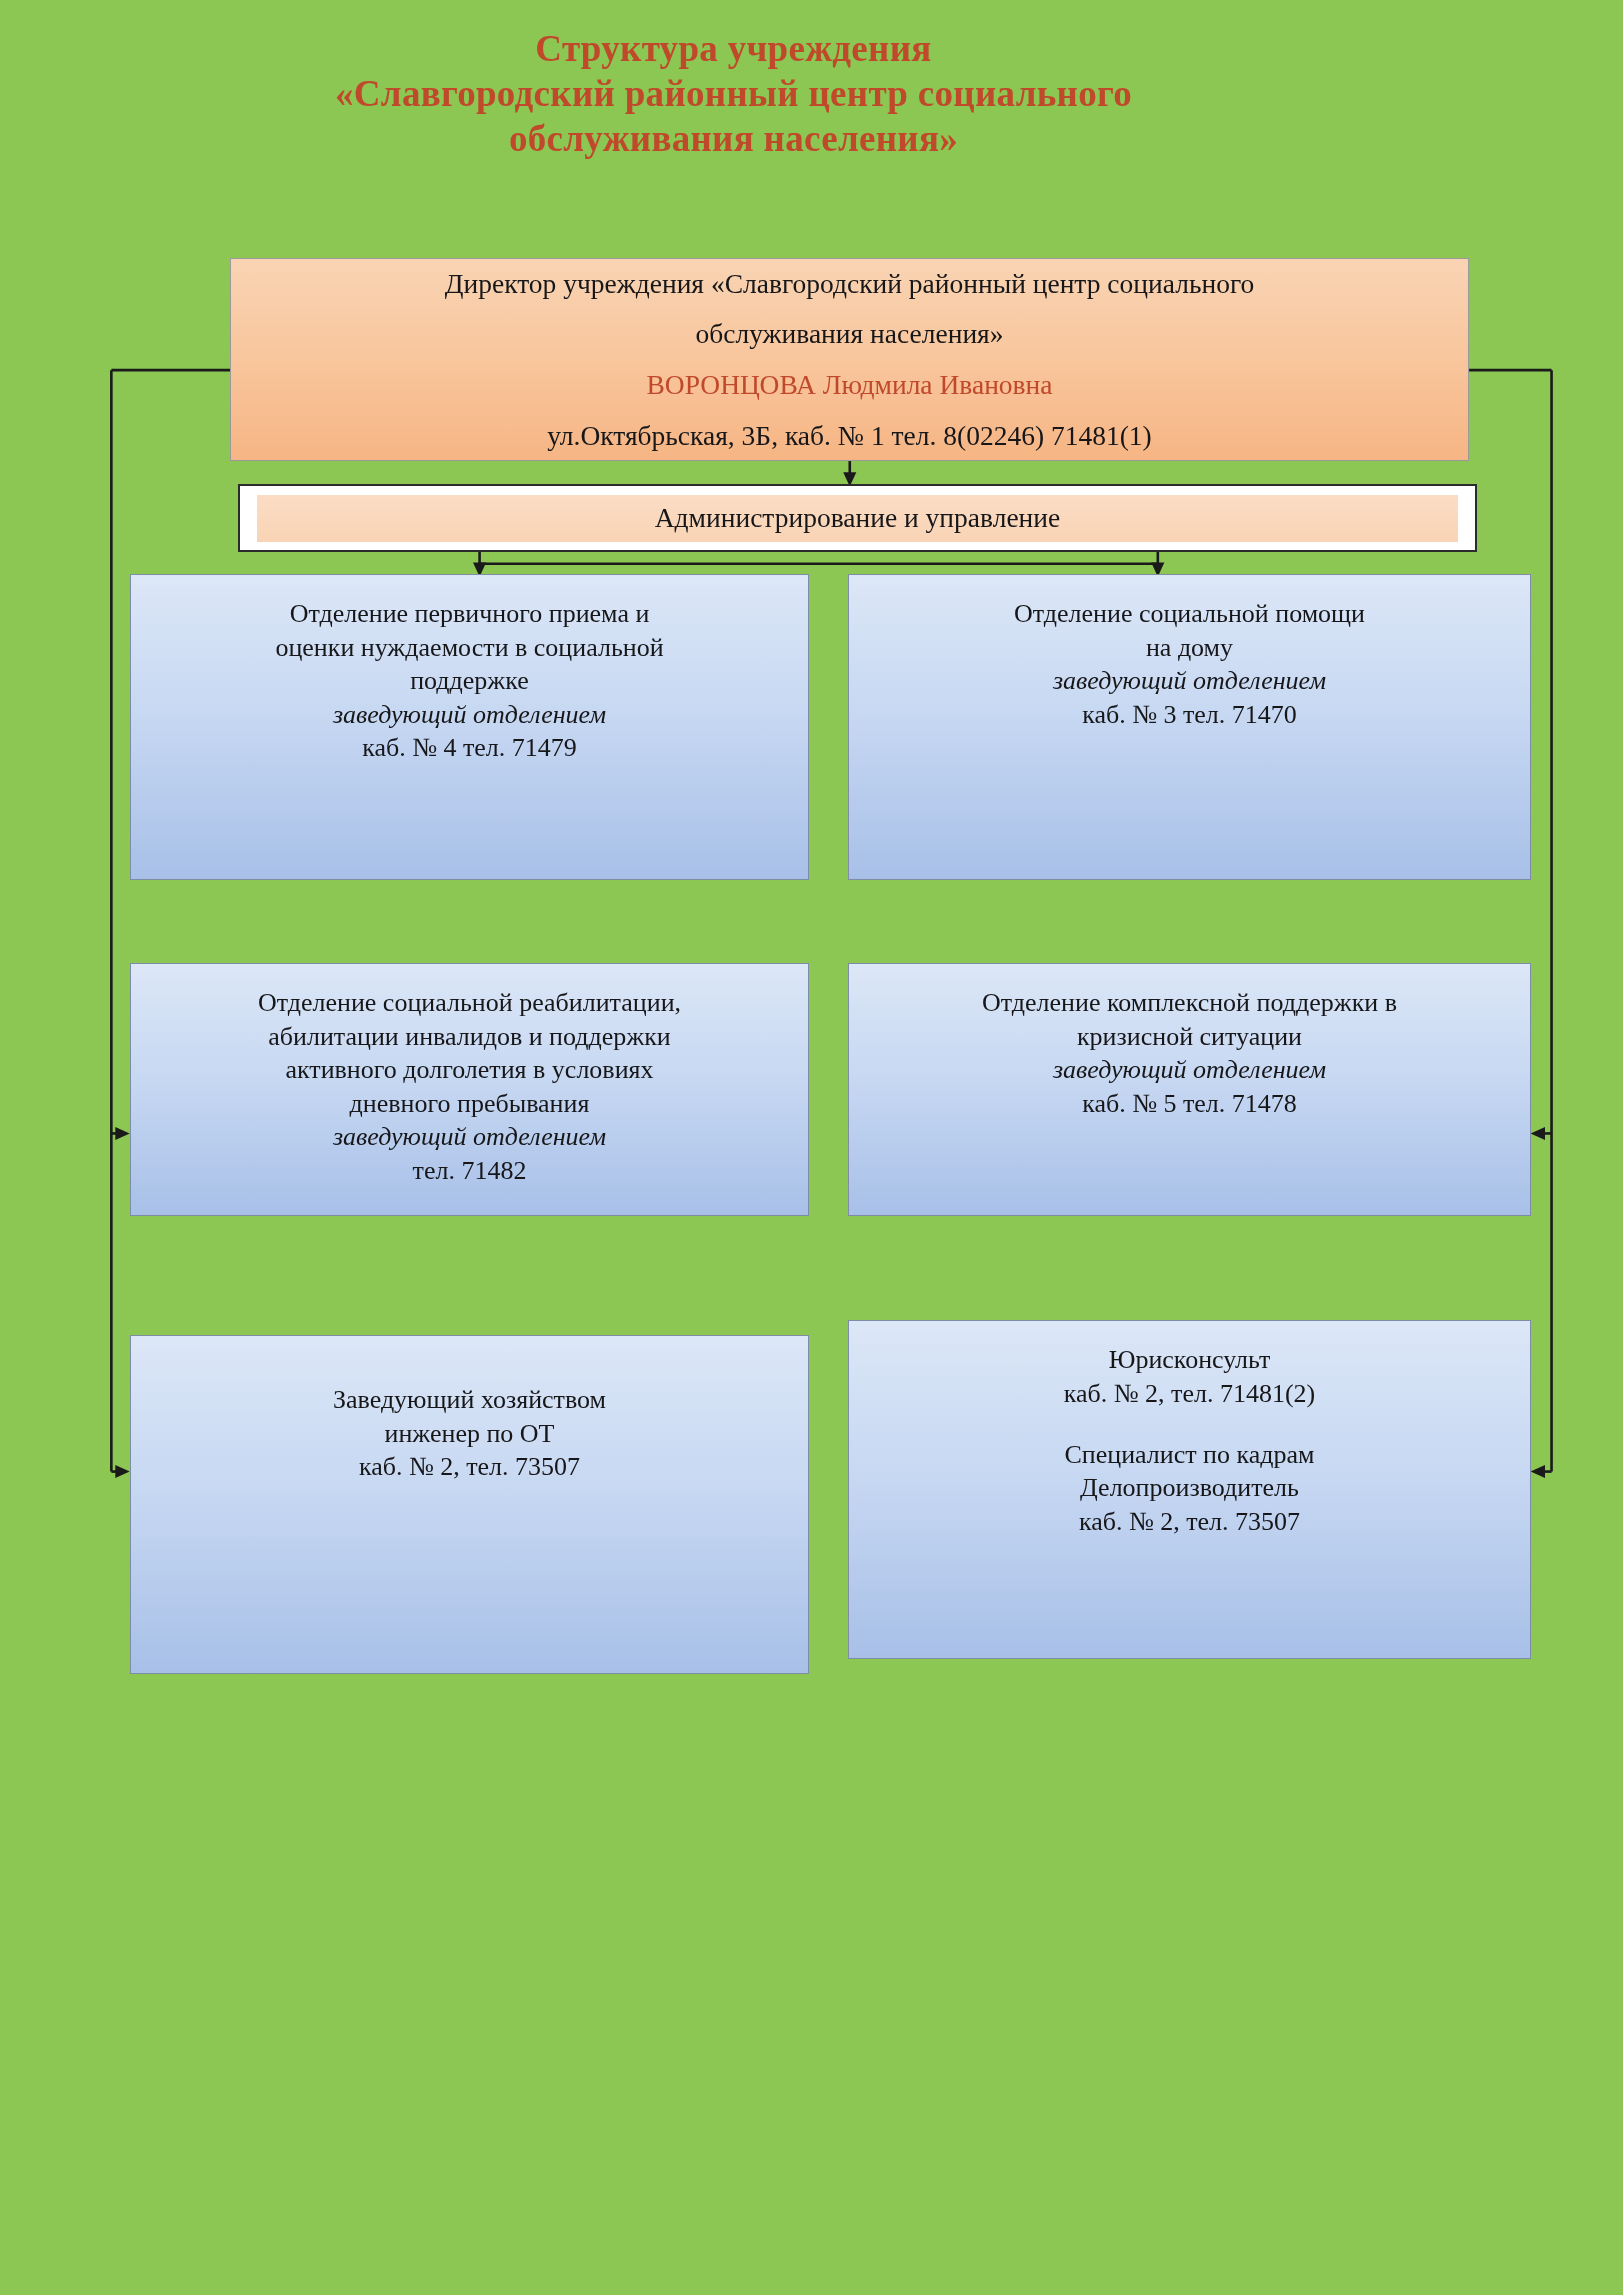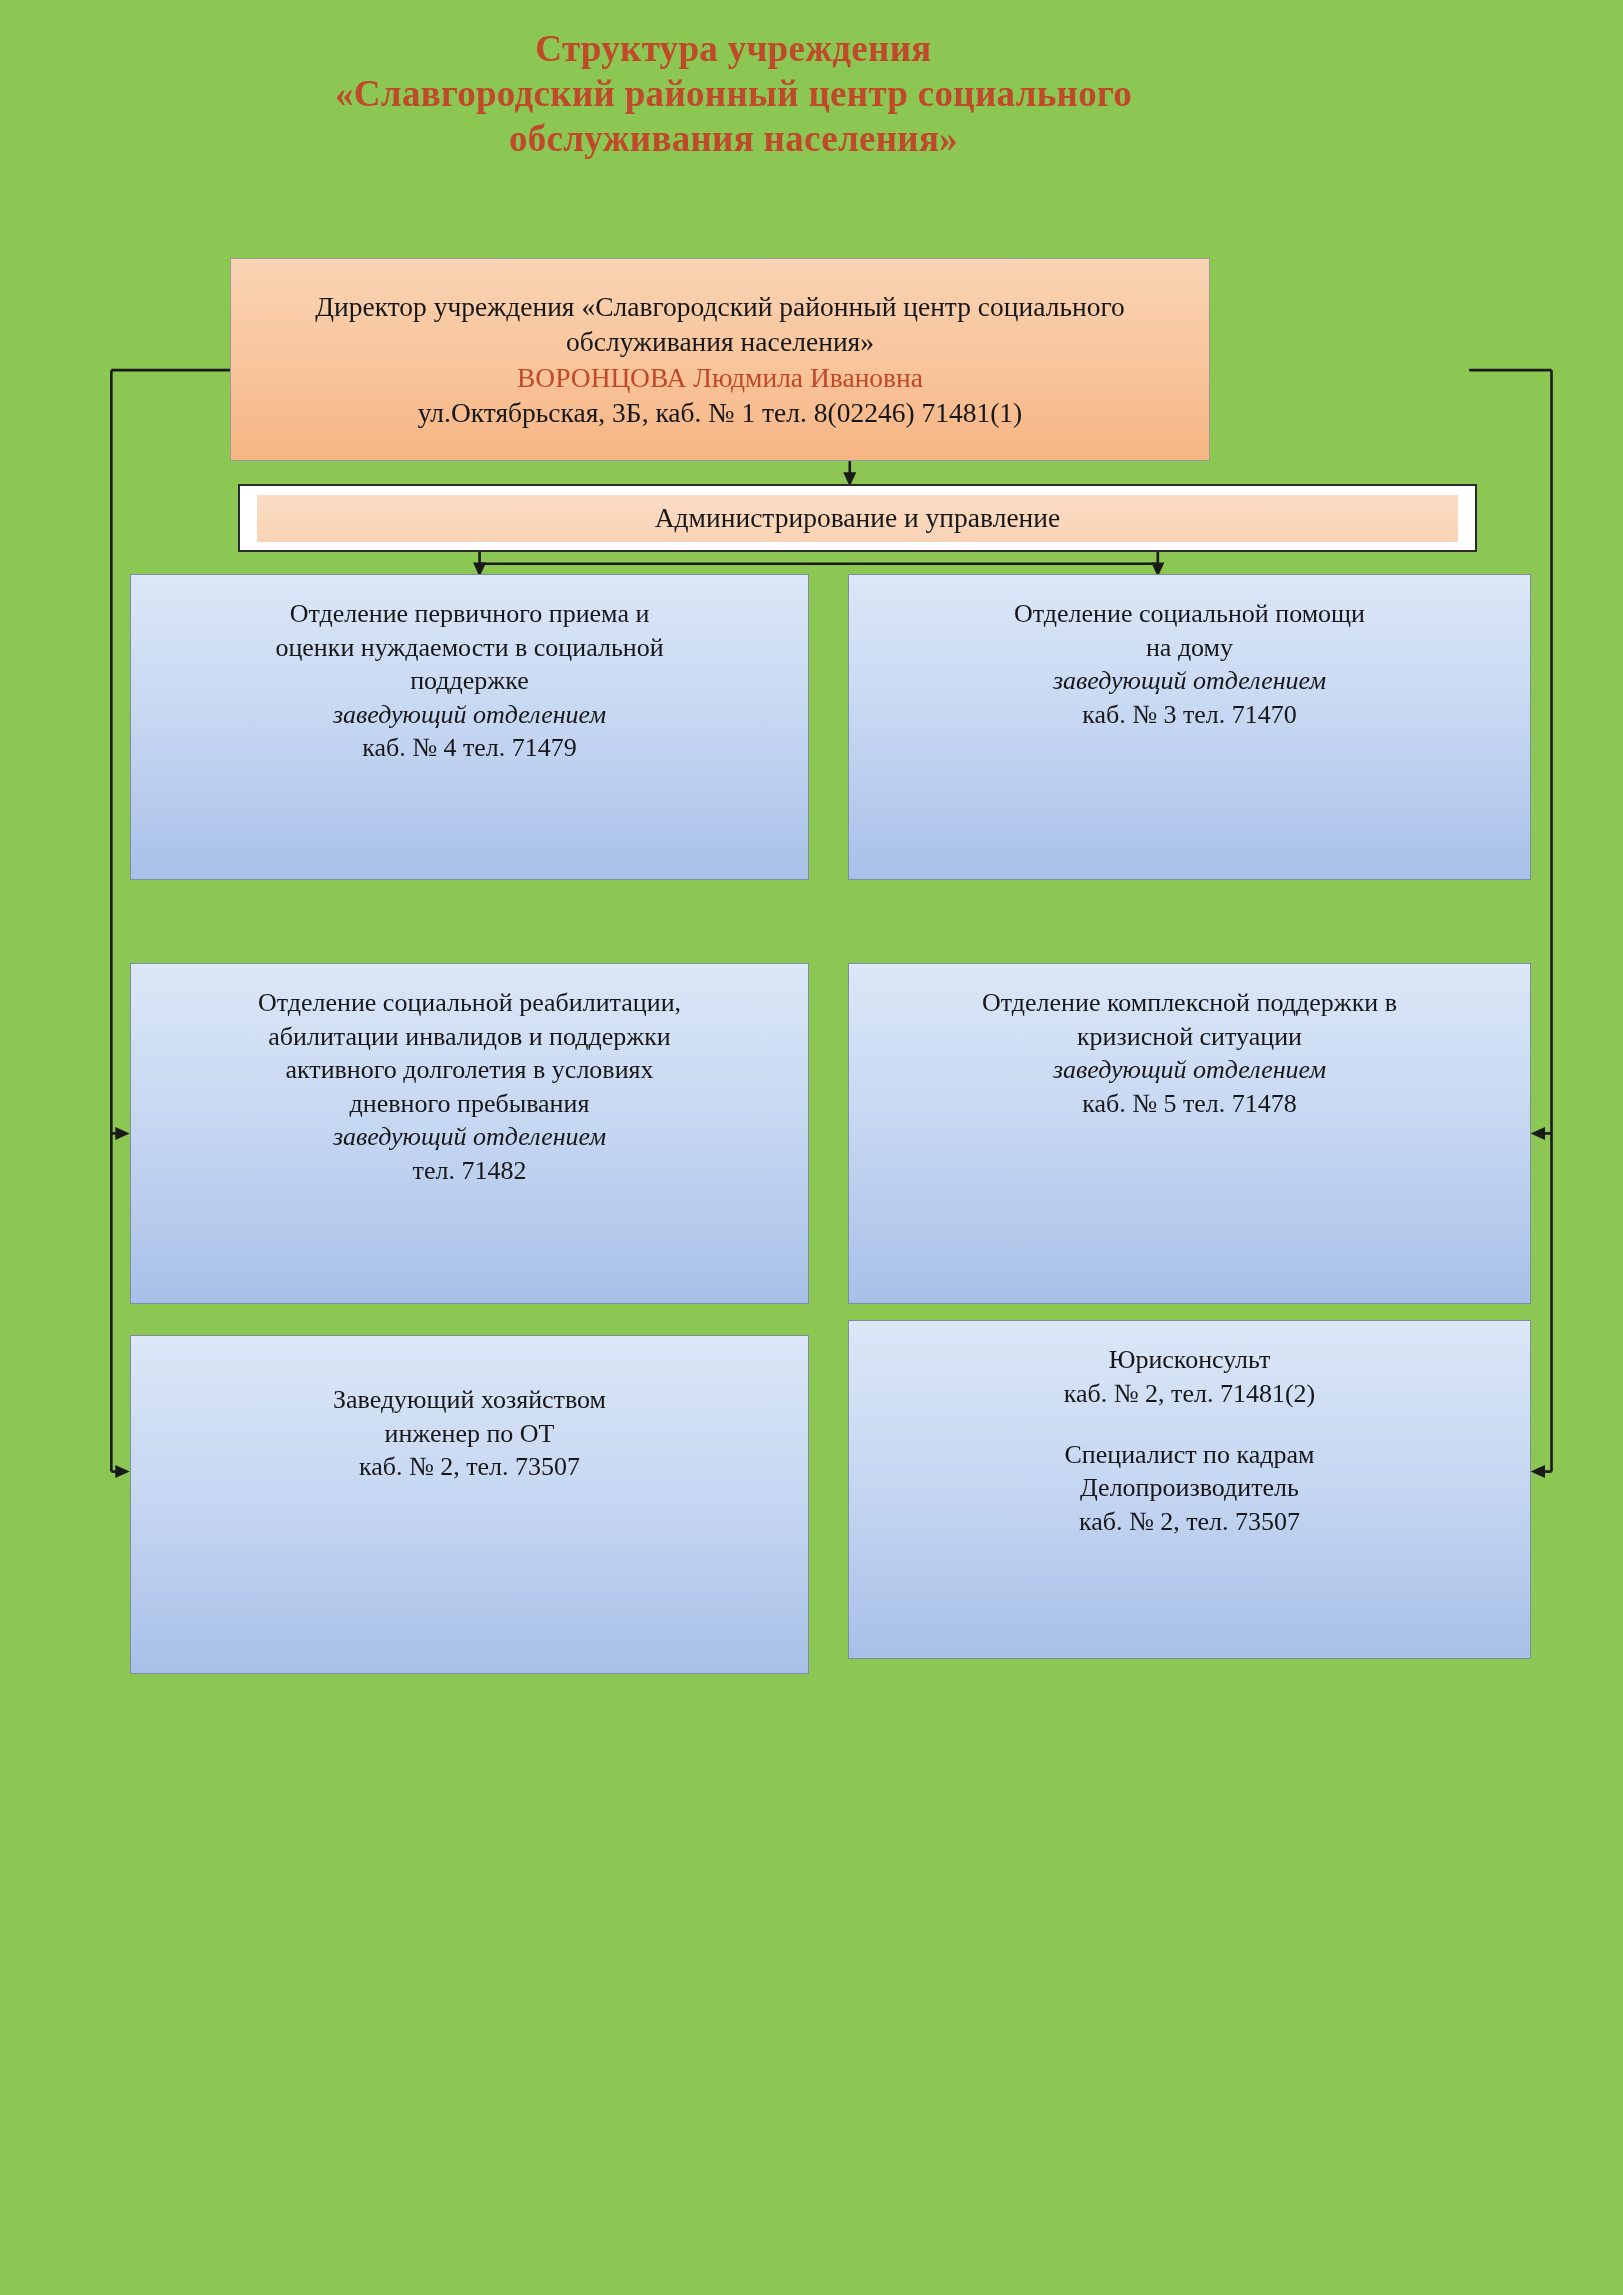--- a/index.html
+++ b/index.html
@@ -35,29 +35,29 @@
   }
   .title-line {
     display: block;
   }
 
   
   .director-box {
     position: absolute;
     left: 230px;
     top: 258px;
-    width: 980px;
+    width: 1239px;
     height: 203px;
     box-sizing: border-box;
     border: 1.3px solid #9A9A9A;
     background: linear-gradient(to bottom, #F9D4B4 0%, #F8C49A 55%, #F6B584 100%);
     display: flex;
     flex-direction: column;
     align-items: center;
-    justify-content: center;
+    justify-content: space-between;
     padding: 6.5px 19.6px;
     font-family: Liberation Serif, serif;
   }
   .director-line {
     display: block;
     width: 100%;
     text-align: center;
     font-size: 27.5px;
     line-height: 1.28;
     color: #17171A;
@@ -113,21 +113,21 @@
     font-style: italic;
   }
   .unit .ln.sp {
     height: 27.5px;
   }
 
   
   .col-left  { left: 130px;  width: 679px; }
   .col-right { left: 848px; width: 683px; }
   .row-1 { top: 574px;  height: 306px; }
-  .row-2 { top: 963px; height: 341px; }
+  .row-2 { top: 963px; height: 253px; }
   .row-3 { top: 1320px; height: 339px; }
 
   
   .connectors {
     position: absolute;
     left: 0;
     top: 0;
     width: 1623px;
     height: 2295px;
     pointer-events: none;

